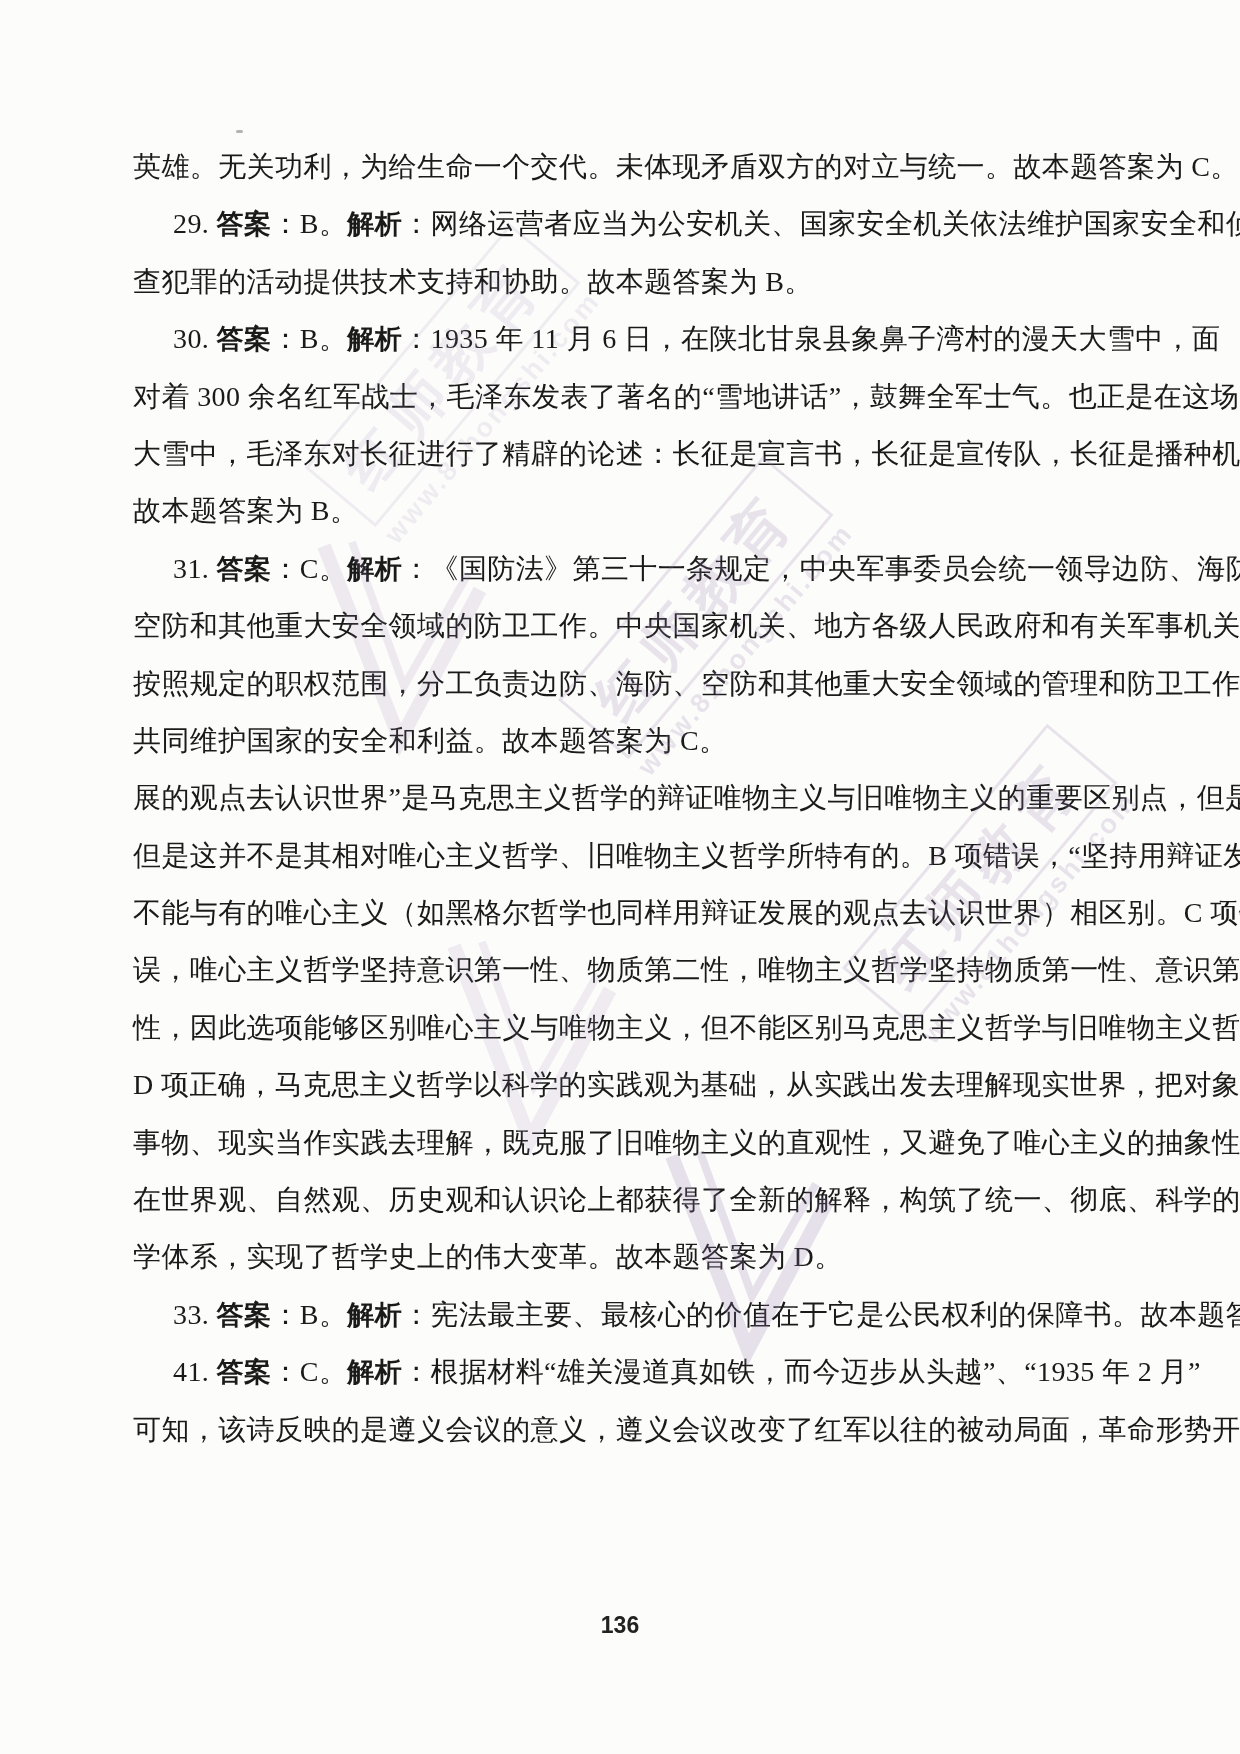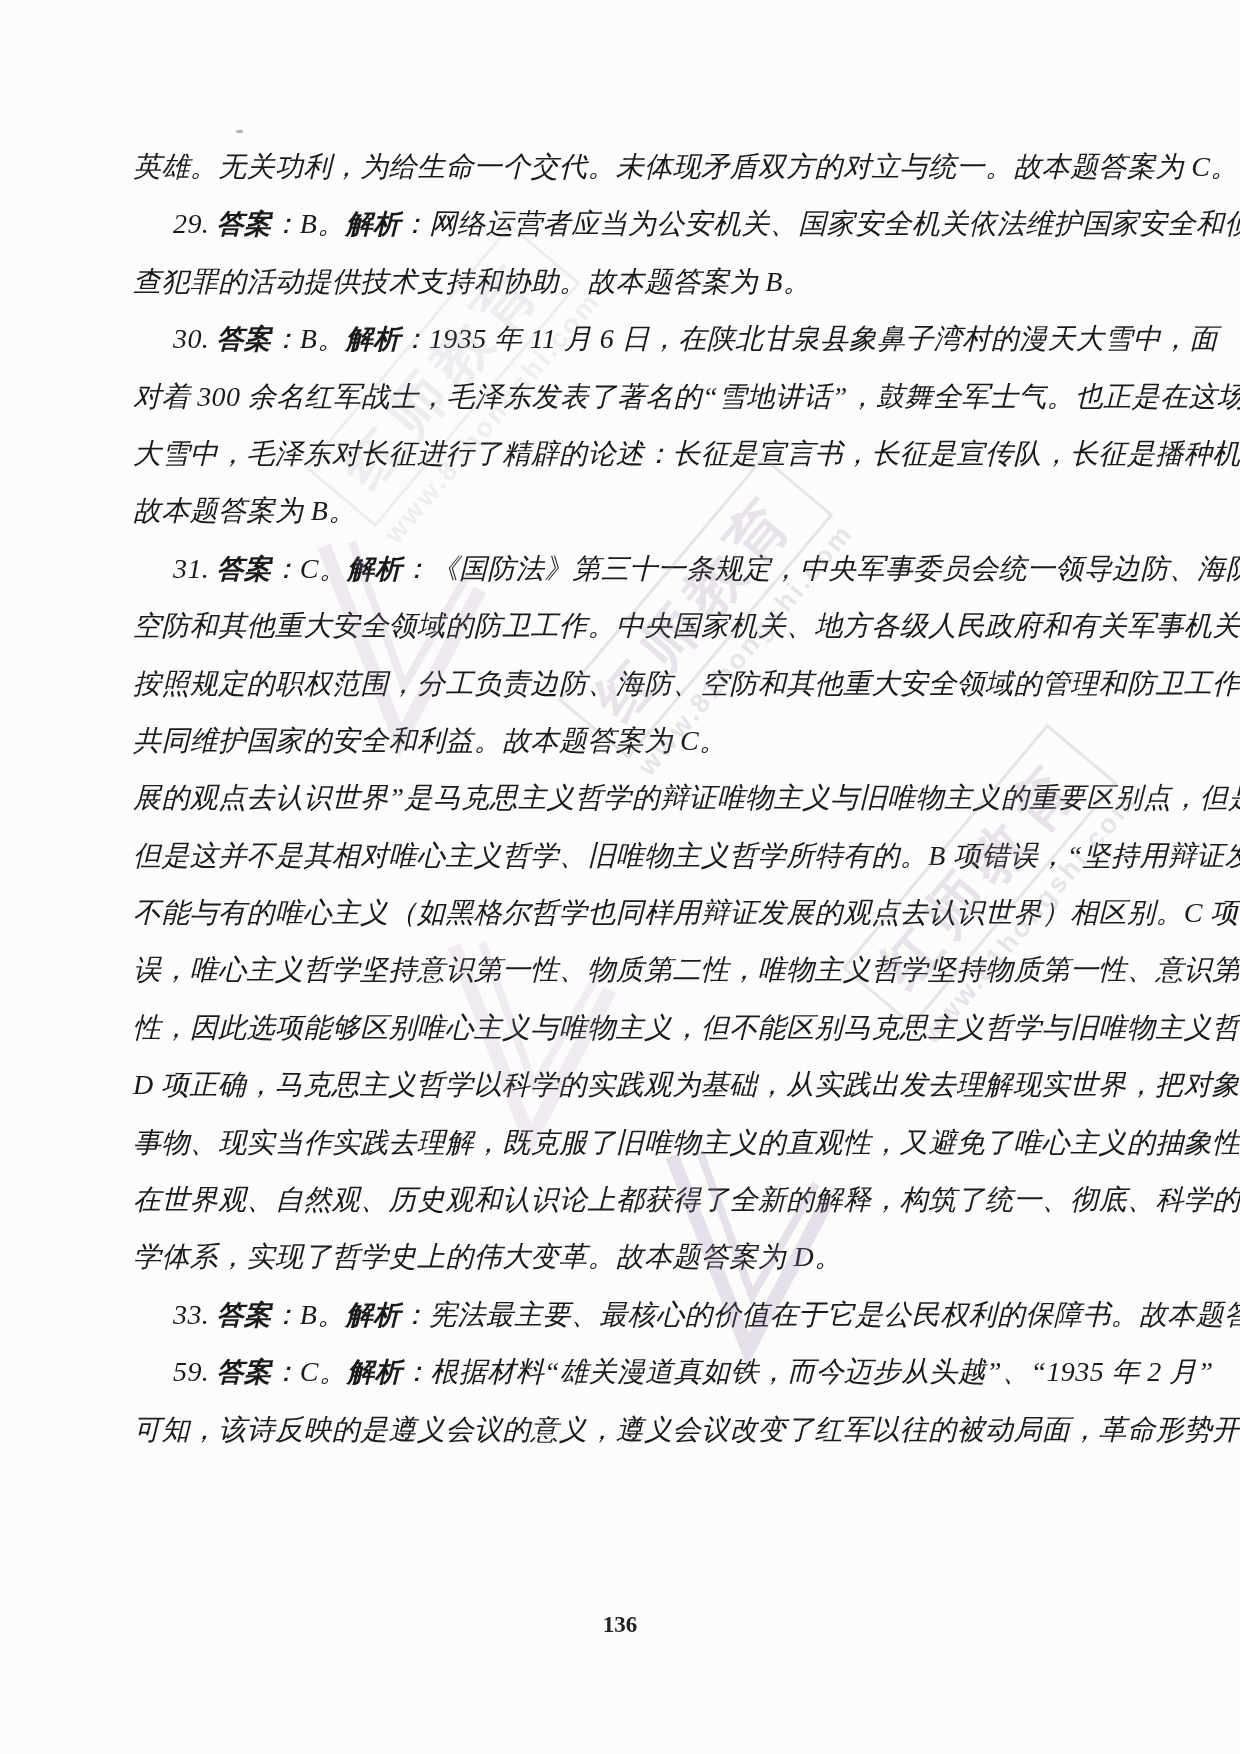--- a/index.html
+++ b/index.html
@@ -20,34 +20,33 @@
     color:#1a1a1a;
     z-index:2;
   }
   .line{
     height:57.4px;
     line-height:57.4px;
     font-size:28px;
     letter-spacing:0.4px;
     white-space:nowrap;
     font-weight:500;
-    font-style:italic;
   }
   .line.indent{padding-left:40px;}
   .b{
     font-weight:700;
     font-family:"Liberation Sans","DejaVu Sans",sans-serif;
     font-size:27px;
   }
   
   .footer{
     position:absolute;
     left:0;right:0;top:1612px;
     text-align:center;
-    font-family:Liberation Serif, serif;
+    font-family:Liberation Sans, sans-serif;
     font-weight:700;
     font-size:23px;
     color:#222;
     z-index:2;
   }
   
   .wm-layer{position:absolute;inset:0;z-index:3;pointer-events:none;}
   .wm-unit{
     position:absolute;
     transform:rotate(-50deg);
@@ -99,21 +98,21 @@
       <div class="line"><span>展的观点去认识世界”是马克思主义哲学的辩证唯物主义与旧唯物主义的重要区别点，但是</span></div>
       <div class="line"><span>但是这并不是其相对唯心主义哲学、旧唯物主义哲学所特有的。B 项错误，“坚持用辩证发</span></div>
       <div class="line"><span>不能与有的唯心主义（如黑格尔哲学也同样用辩证发展的观点去认识世界）相区别。C 项错</span></div>
       <div class="line"><span>误，唯心主义哲学坚持意识第一性、物质第二性，唯物主义哲学坚持物质第一性、意识第二</span></div>
       <div class="line"><span>性，因此选项能够区别唯心主义与唯物主义，但不能区别马克思主义哲学与旧唯物主义哲学。</span></div>
       <div class="line"><span>D 项正确，马克思主义哲学以科学的实践观为基础，从实践出发去理解现实世界，把对象、</span></div>
       <div class="line"><span>事物、现实当作实践去理解，既克服了旧唯物主义的直观性，又避免了唯心主义的抽象性，</span></div>
       <div class="line"><span>在世界观、自然观、历史观和认识论上都获得了全新的解释，构筑了统一、彻底、科学的哲</span></div>
       <div class="line"><span>学体系，实现了哲学史上的伟大变革。故本题答案为 D。</span></div>
       <div class="line indent"><span>33. </span><span class="b">答案</span><span>：B。</span><span class="b">解析</span><span>：宪法最主要、最核心的价值在于它是公民权利的保障书。故本题答</span></div>
-      <div class="line indent"><span>59. </span><span class="b">答案</span><span>：C。</span><span class="b">解析</span><span>：根据材料“雄关漫道真如铁，而今迈步从头越”、“1935 年 2 月”</span></div>
+      <div class="line indent"><span>41. </span><span class="b">答案</span><span>：C。</span><span class="b">解析</span><span>：根据材料“雄关漫道真如铁，而今迈步从头越”、“1935 年 2 月”</span></div>
       <div class="line"><span>可知，该诗反映的是遵义会议的意义，遵义会议改变了红军以往的被动局面，革命形势开始</span></div>
     </div>
 
   <div class="wm-layer">
       <div class="wm-unit" style="left: 305px; top: 468px; opacity: 0.12; color: rgb(155, 127, 179);">
         <div class="wm-seal">红师教育</div>
         <div class="wm-url">www.81hongshi.com</div>
       </div>
       <div class="wm-unit" style="left: 558px; top: 700px; opacity: 0.2; color: rgb(155, 127, 179);">
         <div class="wm-seal">红师教育</div>

